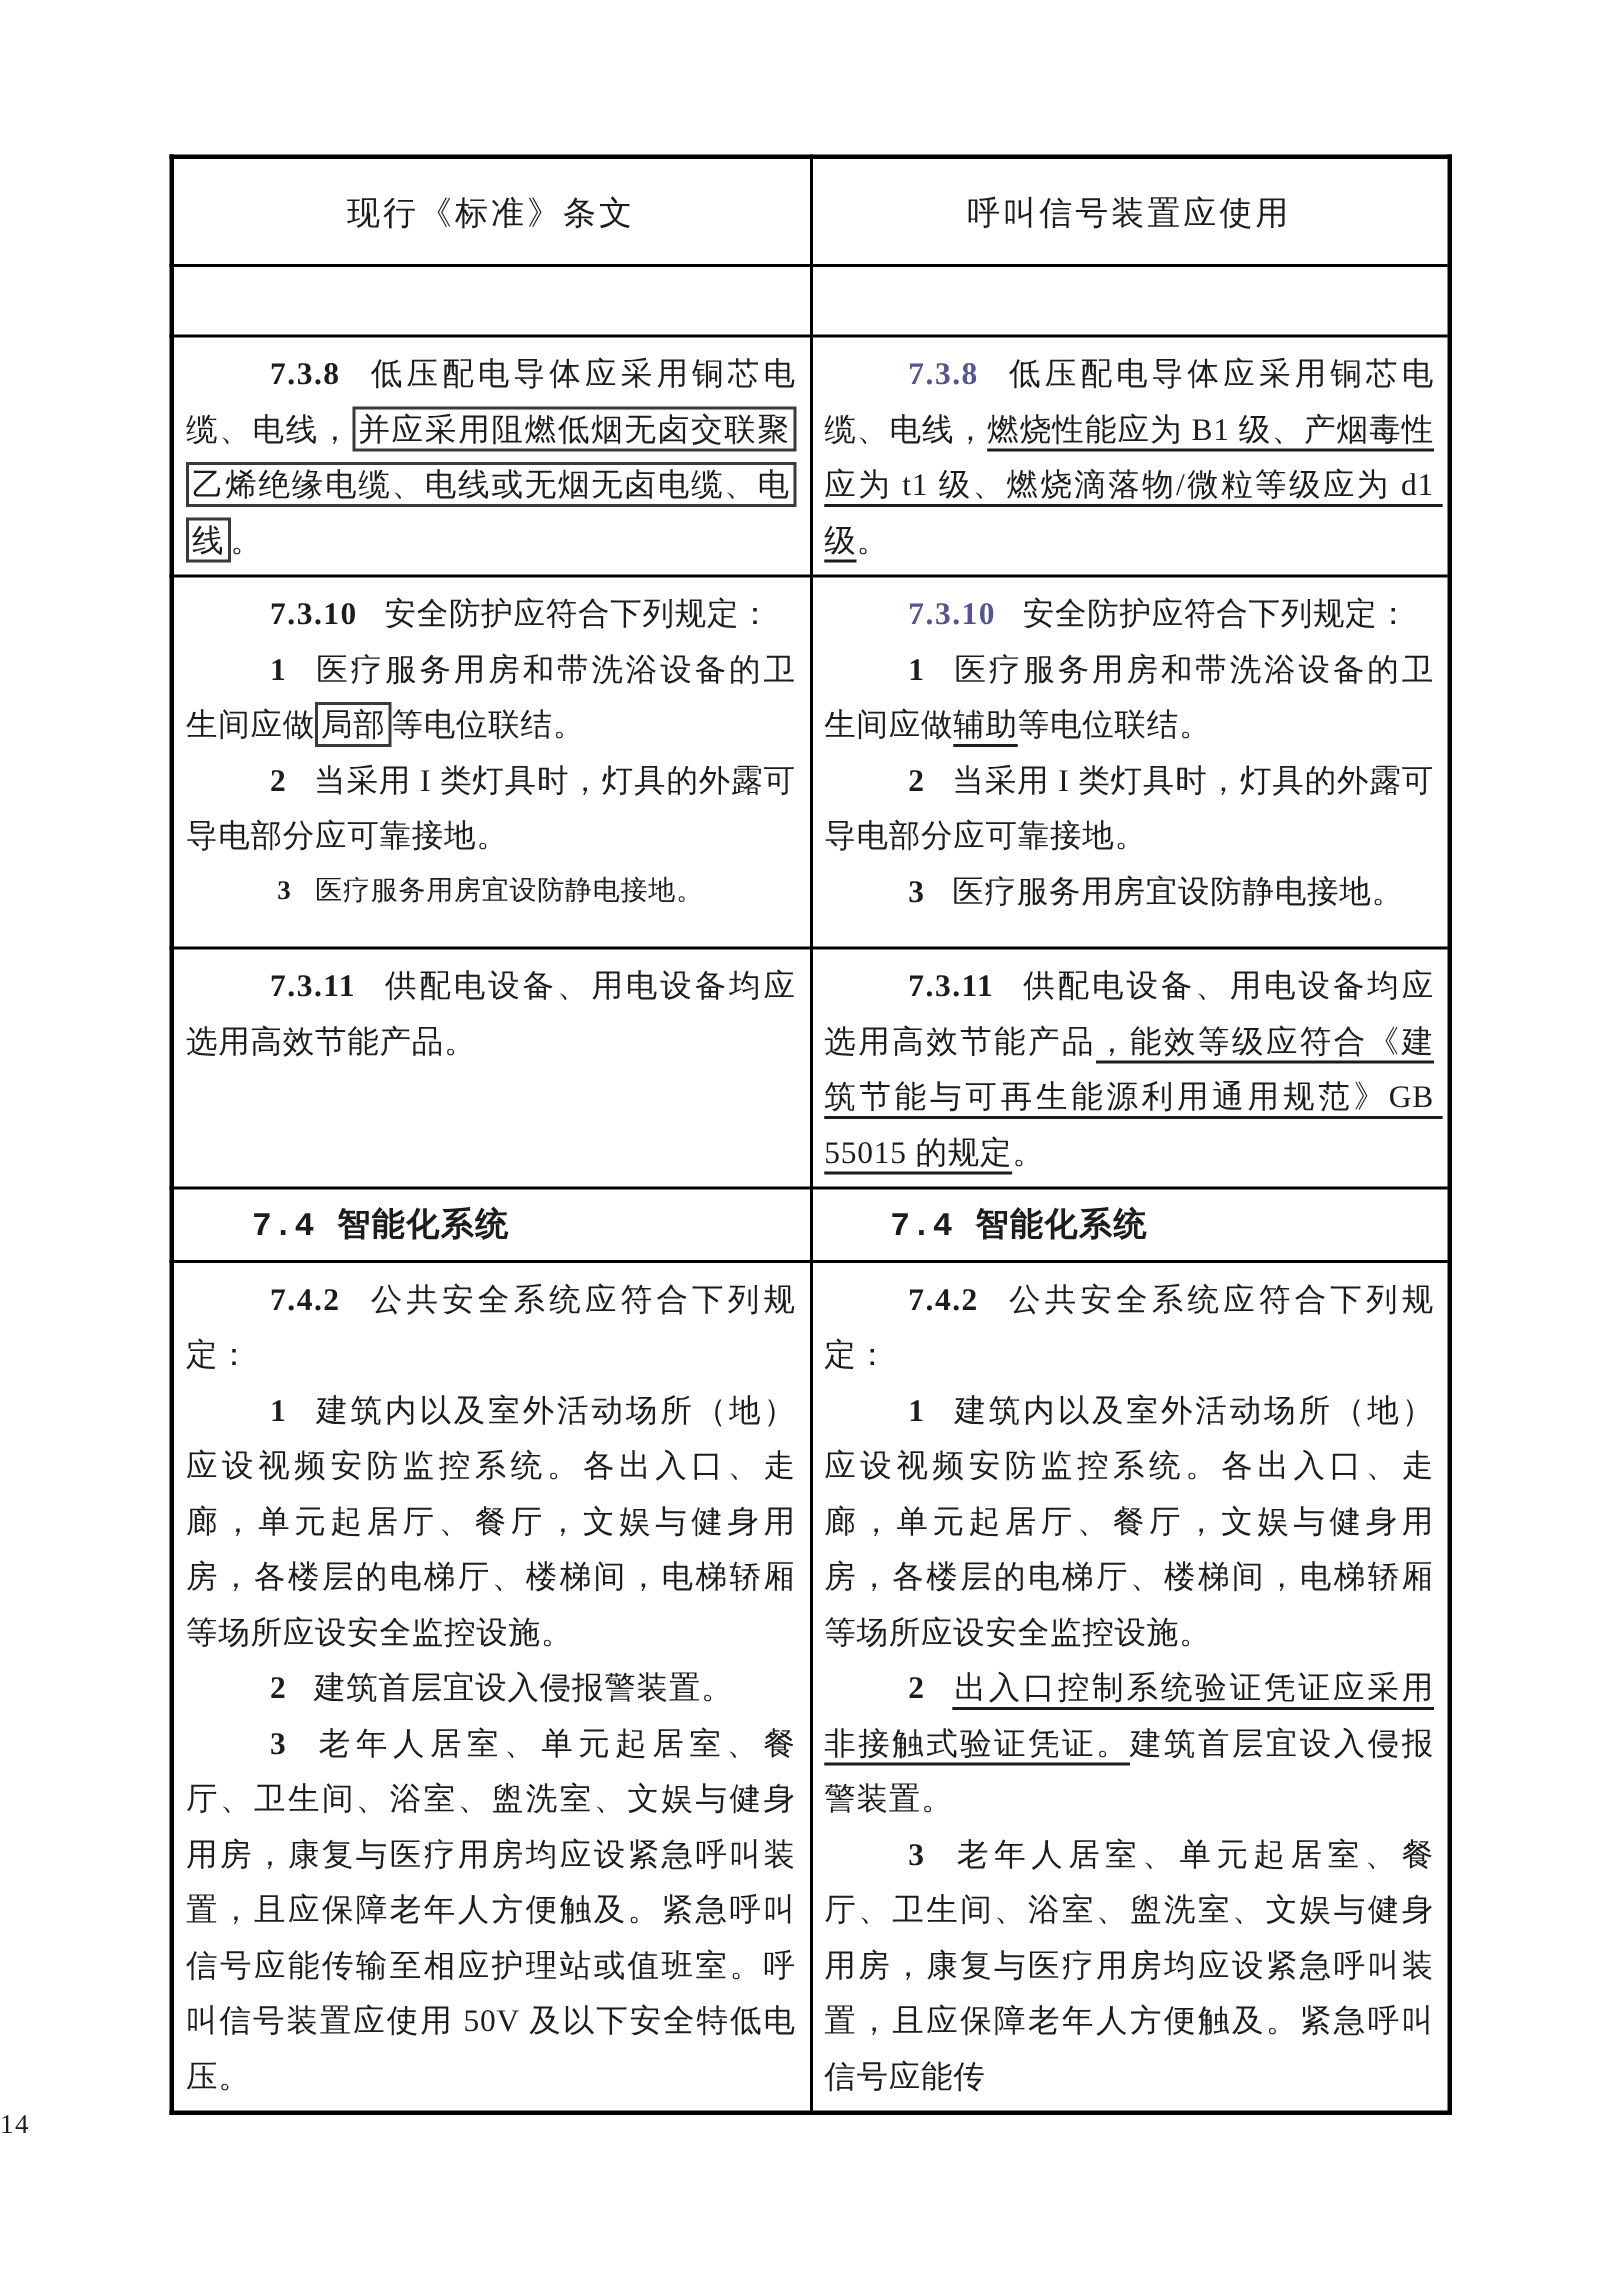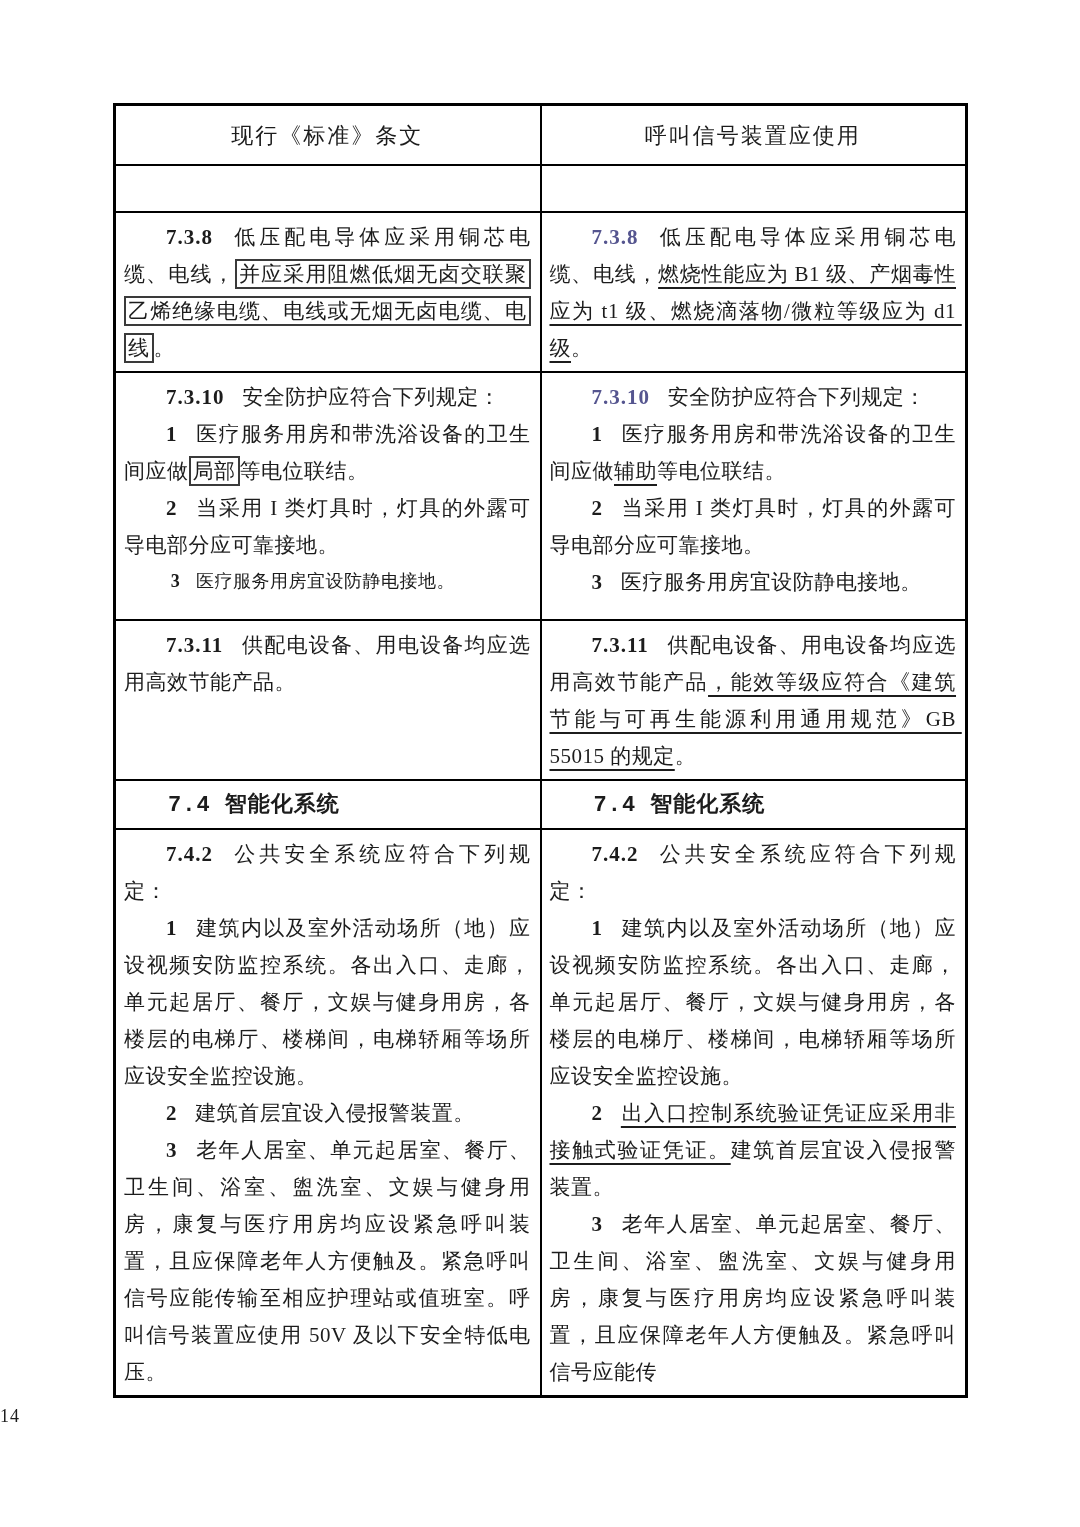--- a/index.html
+++ b/index.html
@@ -32,21 +32,21 @@
     border:2px solid var(--border-color);
     vertical-align:top;
     padding:6px 9px 4px 8px;
   }
   .cmp th{
     vertical-align:middle;
     text-align:center;
     font-weight:normal;
     font-size:22px;
     letter-spacing:2px;
-    height:60px;
+    height:72px;
   }
   tbody tr:nth-child(1) td{height:47px;}
   tbody tr:nth-child(2) td{height:150px;}
   tbody tr:nth-child(3) td{height:248px;}
   tbody tr:nth-child(4) td{height:134px;}
   tbody tr:nth-child(5) td{height:45px;}
   tbody tr:nth-child(6) td{height:545px;}
   .para{
     font-size:21px;
     line-height:37px;
@@ -58,20 +58,21 @@
     font-size:18px;
     line-height:34px;
     text-indent:2.6em;
   }
   .para.heading{font-weight:bold;font-size:22px;letter-spacing:1px;font-family:Liberation Mono, monospace;}
   .seg{white-space:pre-wrap;}
   .seg.cn,.seg.cnr,.seg.in{
     font-weight:bold;
     margin-right:0.85em;
     letter-spacing:1px;
+    margin-left:14px;
   }
   .seg.cnr{color:var(--revised-number-color);}
   .seg.b{font-weight:bold;}
   .seg.box{
     border:2px solid var(--box-border-color);
     padding:1px 2px;
     box-decoration-break:clone;
     -webkit-box-decoration-break:clone;
   }
   .seg.u{

